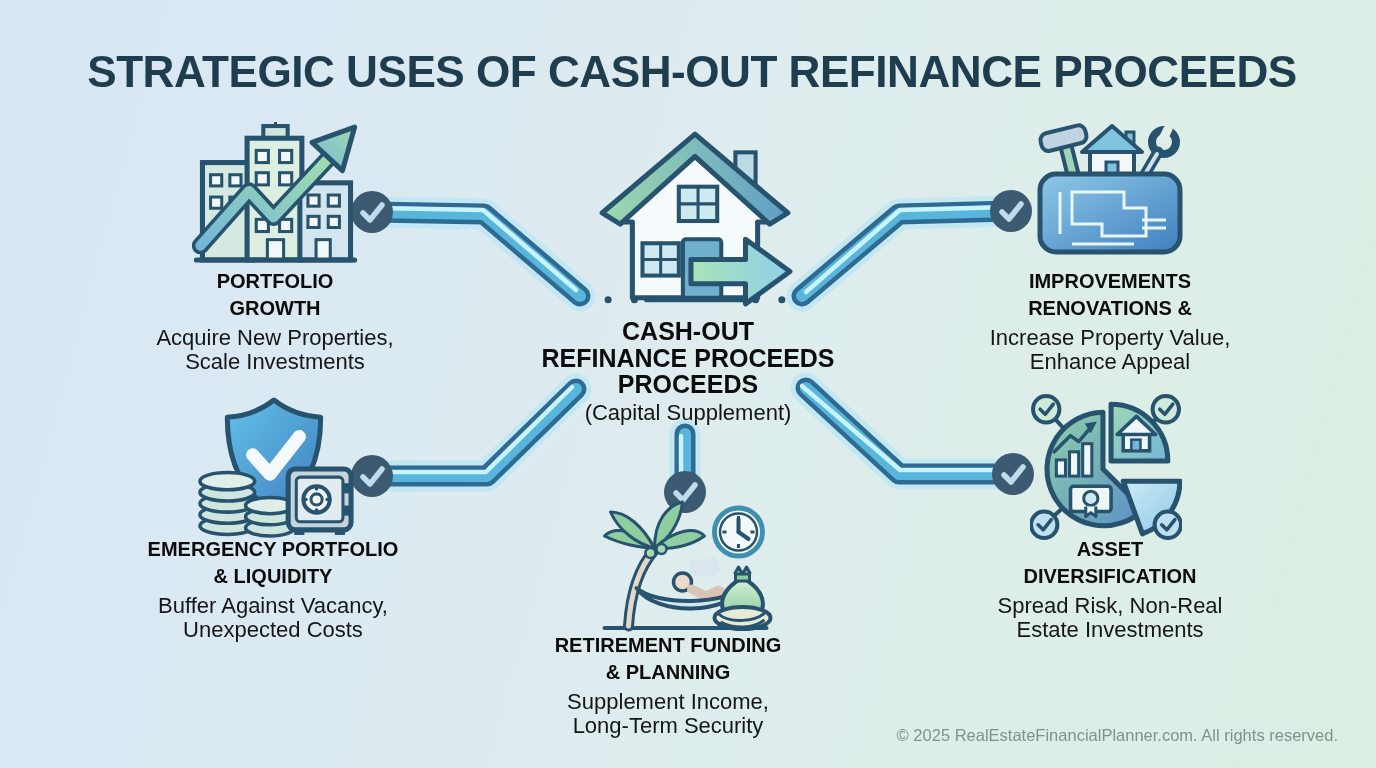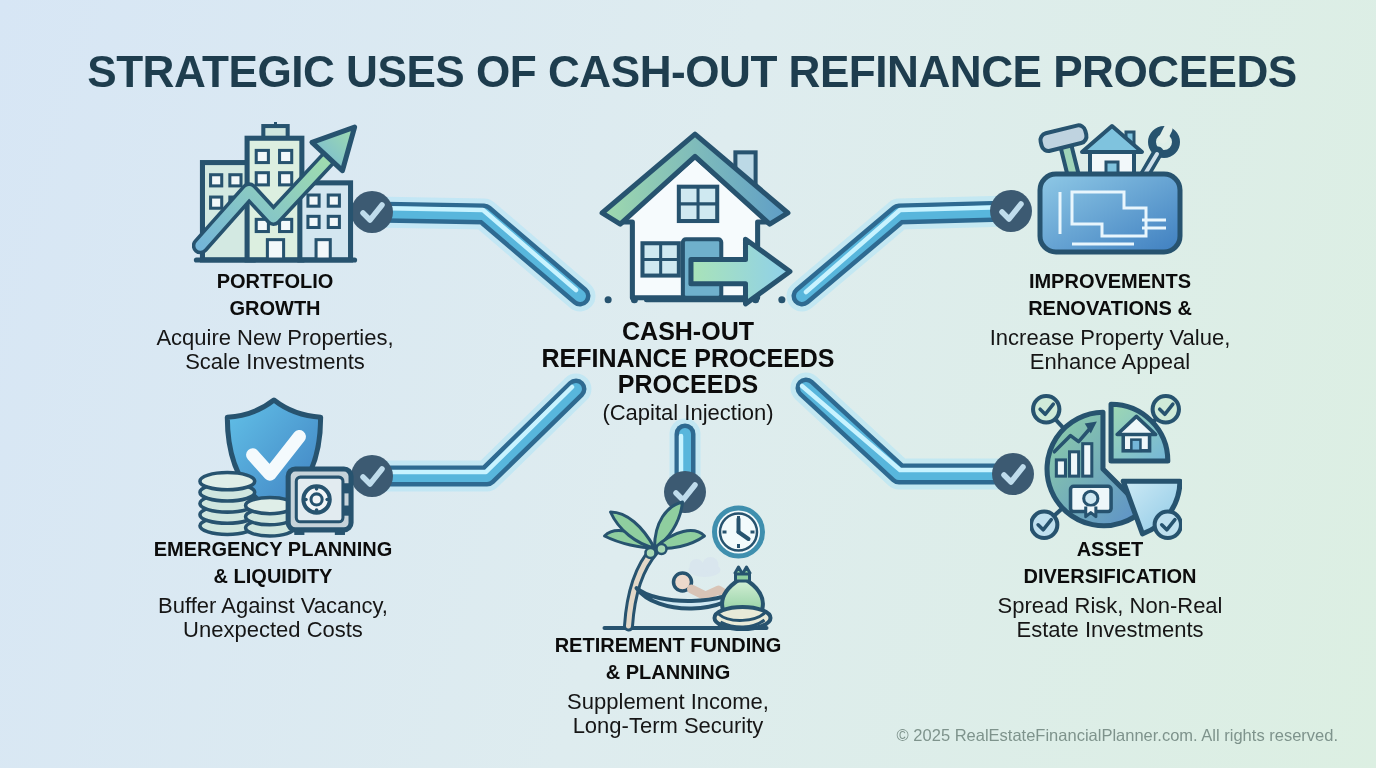--- a/index.html
+++ b/index.html
@@ -368,21 +368,21 @@
         <path d="M120,118 C130,127 158,127 168,115" fill="none" stroke="#27536f" stroke-width="3"></path>
         <path d="M122,126 C136,133 154,133 166,124" fill="none" stroke="#27536f" stroke-width="3"></path>
       </g>
     </svg>
   </div>
 
   <div class="center-text tb-c">
     <div class="ct-line">CASH-OUT</div>
     <div class="ct-line">REFINANCE PROCEEDS</div>
     <div class="ct-line">PROCEEDS</div>
-    <div class="ct-sub">(Capital Injection)</div>
+    <div class="ct-sub">(Capital Supplement)</div>
   </div>
 
   <div class="node-text tb-tl">
     <div class="nt-line">PORTFOLIO</div>
     <div class="nt-line">GROWTH</div>
     <div class="nd-wrap">
       <div class="nd-line">Acquire New Properties,</div>
       <div class="nd-line">Scale Investments</div>
     </div>
   </div>
@@ -390,21 +390,21 @@
   <div class="node-text tb-tr">
     <div class="nt-line">IMPROVEMENTS</div>
     <div class="nt-line">RENOVATIONS &amp;</div>
     <div class="nd-wrap">
       <div class="nd-line">Increase Property Value,</div>
       <div class="nd-line">Enhance Appeal</div>
     </div>
   </div>
 
   <div class="node-text tb-ml">
-    <div class="nt-line">EMERGENCY PLANNING</div>
+    <div class="nt-line">EMERGENCY PORTFOLIO</div>
     <div class="nt-line">&amp; LIQUIDITY</div>
     <div class="nd-wrap">
       <div class="nd-line">Buffer Against Vacancy,</div>
       <div class="nd-line">Unexpected Costs</div>
     </div>
   </div>
 
   <div class="node-text tb-mr">
     <div class="nt-line">ASSET</div>
     <div class="nt-line">DIVERSIFICATION</div>

